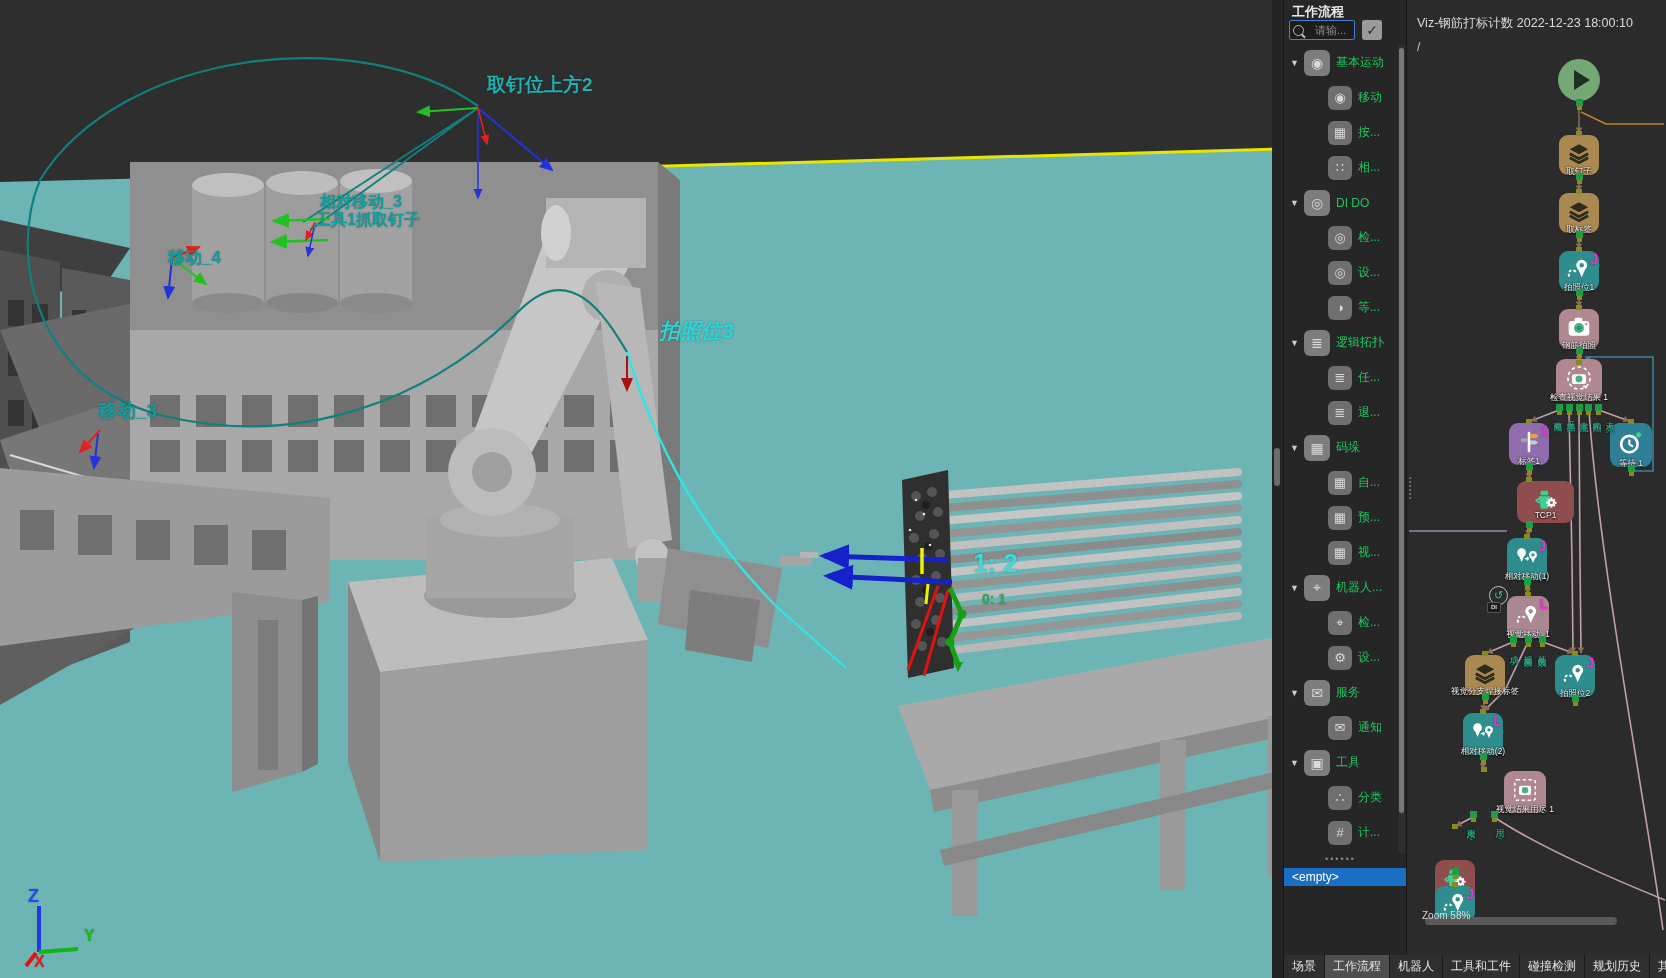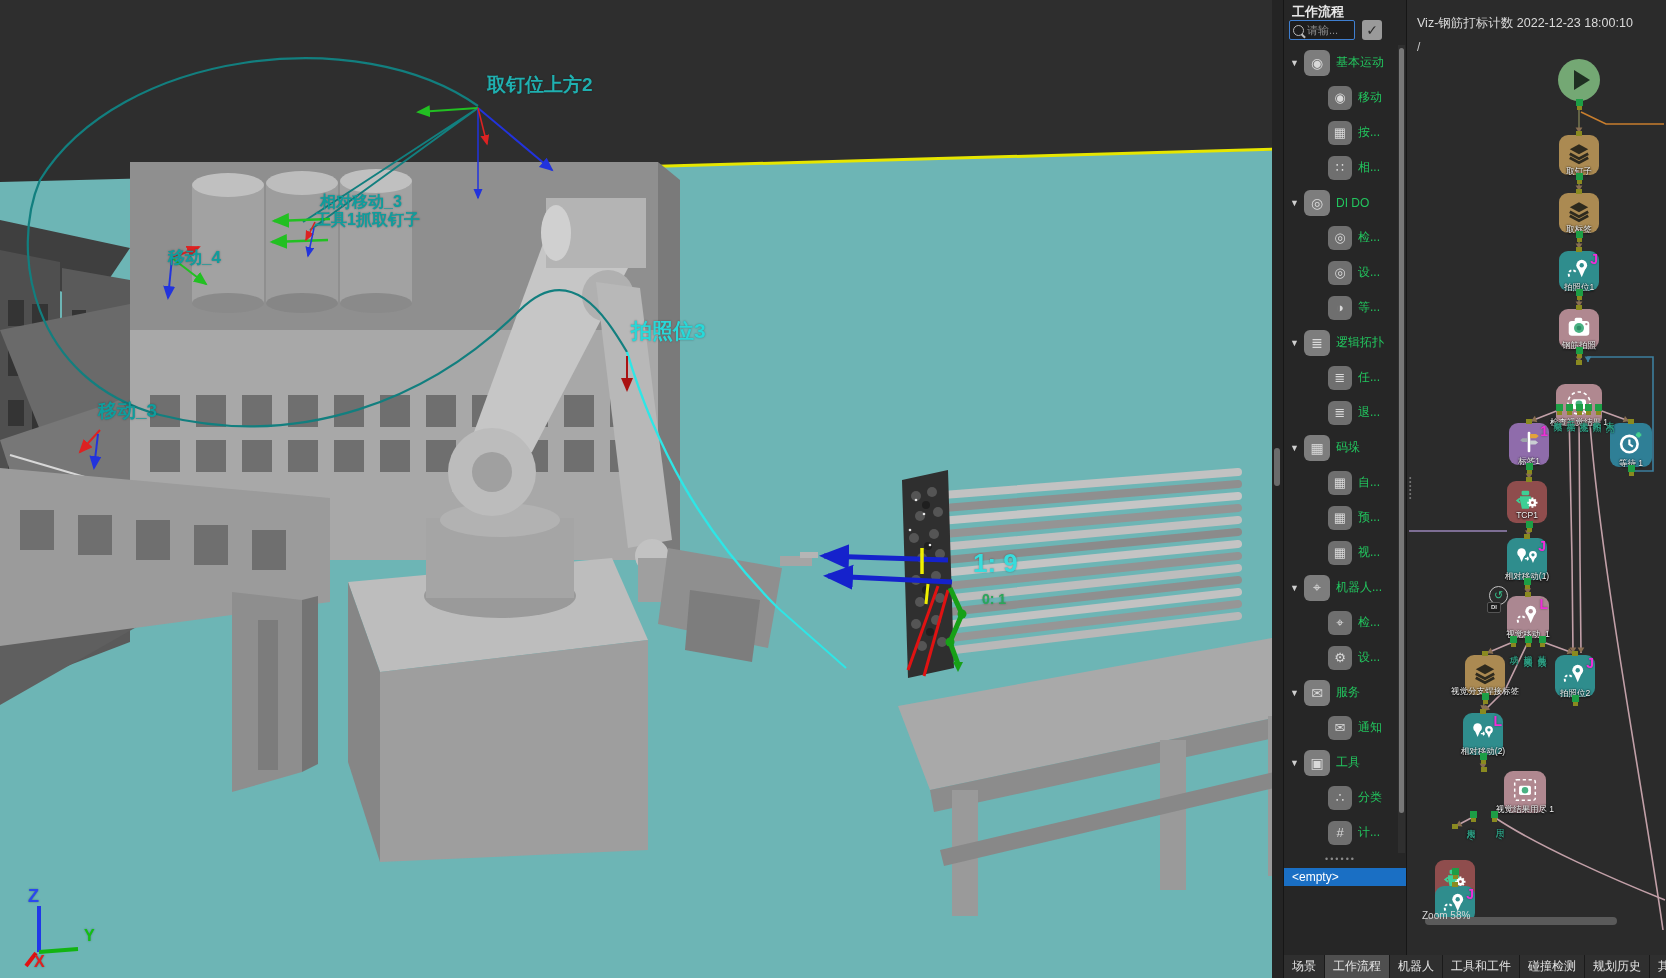--- a/index.html
+++ b/index.html
@@ -12,21 +12,21 @@
   .vp-label{position:absolute;white-space:nowrap;font-weight:700;text-shadow:0 0 2px rgba(0,0,0,.35);}
   
   #vp-strip{position:absolute;left:1272px;top:0;width:11px;height:978px;background:#242424;}
   #vp-strip .thumb{position:absolute;left:2px;top:448px;width:6px;height:38px;background:#6b6b6b;border-radius:3px;}
   
   #library{position:absolute;left:1283px;top:0;width:123px;height:955px;background:#262626;border-left:1px solid #161616;box-sizing:border-box;}
   #lib-title{position:absolute;left:8px;top:3px;font-size:13px;color:#e8e8e8;font-weight:700;}
   #lib-search{position:absolute;left:5px;top:20px;width:66px;height:20px;background:#1d1d1d;border:1px solid #3f7fd0;border-radius:2px;display:flex;align-items:center;box-sizing:border-box;}
   .mag{width:9px;height:9px;border:1.6px solid #b9b9b9;border-radius:50%;margin-left:3px;position:relative;flex:none;}
   .mag:after{content:"";position:absolute;width:5px;height:1.6px;background:#b9b9b9;transform:rotate(45deg);left:7px;top:9px;}
-  #lib-search input{flex:1;min-width:0;background:transparent;border:none;outline:none;color:#cfcfcf;font-size:11px;padding:0 2px 0 3px;font-family:inherit;}
+  #lib-search input{flex:1;min-width:0;background:transparent;border:none;outline:none;color:#cfcfcf;font-size:11px;padding:0 2px 0 11px;font-family:inherit;}
   #lib-search input::placeholder{color:#8d8d8d;}
   #lib-check{position:absolute;left:78px;top:20px;width:20px;height:20px;background:#9a9a9a;border-radius:3px;display:flex;align-items:center;justify-content:center;color:#2c2c2c;font-size:14px;font-weight:700;}
   #tree{position:absolute;left:0;top:45px;width:113px;height:808px;overflow:hidden;}
   .trow{height:35px;display:flex;align-items:center;position:relative;}
   .trow .arrow{position:absolute;left:6px;font-size:9px;color:#cfcfcf;}
   .ticon{position:absolute;width:26px;height:26px;border-radius:6px;background:#7d7d7d;color:#d9d9d9;display:flex;align-items:center;justify-content:center;font-size:14px;}
   .trow.group .ticon{left:20px;}
   .trow.child .ticon{left:44px;width:24px;height:24px;background:#6f6f6f;font-size:13px;}
   .tlabel{position:absolute;font-size:12px;color:#22c55e;white-space:nowrap;}
   .trow.group .tlabel{left:52px;}
@@ -297,23 +297,23 @@
       <line x1="39" y1="906" x2="39" y2="952" stroke="#2038e8" stroke-width="4"></line>
       <line x1="39" y1="952" x2="78" y2="949" stroke="#12b412" stroke-width="4"></line>
       <line x1="36" y1="953" x2="26" y2="966" stroke="#e01212" stroke-width="4"></line>
     </g>
   </svg>
   <div id="vp-labels">
       <div class="vp-label" style="left: 487px; top: 72px; font-size: 19px; color: rgb(31, 176, 176);">取钉位上方2</div>
       <div class="vp-label" style="left: 320px; top: 192px; font-size: 16px; color: rgb(15, 157, 157); text-align: center;">相对移动_3</div>
       <div class="vp-label" style="left: 315px; top: 210px; font-size: 16px; color: rgb(15, 157, 157);">工具1抓取钉子</div>
       <div class="vp-label" style="left: 168px; top: 246px; font-size: 17px; color: rgb(15, 157, 157);">移动_4</div>
-      <div class="vp-label" style="left: 631px; top: 317px; font-size: 21px; color: rgb(40, 216, 216);">拍照位3</div>
+      <div class="vp-label" style="left: 659px; top: 317px; font-size: 21px; color: rgb(40, 216, 216); font-style: italic;">拍照位3</div>
       <div class="vp-label" style="left: 98px; top: 398px; font-size: 19px; color: rgb(15, 157, 157);">移动_3</div>
-      <div class="vp-label" style="left: 973px; top: 548px; font-size: 26px; color: rgb(56, 220, 220);">1: 9</div>
+      <div class="vp-label" style="left: 973px; top: 548px; font-size: 26px; color: rgb(56, 220, 220);">1: 2</div>
       <div class="vp-label" style="left: 982px; top: 591px; font-size: 14px; color: rgb(42, 168, 90);">0: 1</div>
       <div class="vp-label" style="left: 28px; top: 886px; font-size: 18px; color: rgb(42, 72, 240);">Z</div>
       <div class="vp-label" style="left: 84px; top: 927px; font-size: 16px; color: rgb(18, 192, 18);">Y</div>
       <div class="vp-label" style="left: 34px; top: 953px; font-size: 16px; color: rgb(224, 32, 32);">X</div>
     </div>
 </div>
 <div id="vp-strip">
     <div class="thumb"></div>
   </div>
 
@@ -532,21 +532,21 @@
             <rect x="8" y="3.5" width="7" height="4.5" rx="1.5" fill="#fff"></rect>
             <circle cx="12" cy="13" r="4.6" fill="#4ab183"></circle>
             <circle cx="12" cy="13" r="2.2" fill="#2e8f68"></circle>
             <circle cx="18.8" cy="9.3" r="1.1" fill="currentColor"></circle>
           </svg>
         </span>
         <span class="nlabel">钢筋拍照</span>
       </div>
       <span class="port-in" style="left: 169px; top: 305px;"></span>
       <span class="port-out" style="left: 168.5px; top: 347px;"></span>
-      <div class="gnode" style="left: 149px; top: 384px; width: 46px; height: 42px; background: rgb(176, 136, 144); color: rgb(176, 136, 144);">
+      <div class="gnode" style="left: 149px; top: 359px; width: 46px; height: 42px; background: rgb(176, 136, 144); color: rgb(176, 136, 144);">
         <span class="nicon">
           <svg viewBox="0 0 24 24">
             <circle cx="12" cy="12" r="10.2" fill="none" stroke="#fff" stroke-width="1.5" stroke-dasharray="3.2 2.6"></circle>
             <rect x="5.5" y="8.5" width="13" height="9" rx="2" fill="#fff"></rect>
             <circle cx="12" cy="13" r="3.2" fill="#4ab183"></circle>
             <path d="M16.5 18.5l3.2 2.2-1.1 1.3-3-2.4z" fill="#fff"></path>
           </svg>
         </span>
         <span class="nlabel">检查视觉结果 1</span>
       </div>
@@ -575,21 +575,21 @@
           <svg viewBox="0 0 24 24">
             <circle cx="10.5" cy="13" r="7.6" fill="none" stroke="#fff" stroke-width="2.4"></circle>
             <path d="M10.5 8.8v4.4l3.2 2.2" fill="none" stroke="#fff" stroke-width="2"></path>
             <path d="M16.5 4.5h5M19 2v5" stroke="#45d08e" stroke-width="2.4"></path>
           </svg>
         </span>
         <span class="nlabel">等待 1</span>
       </div>
       <span class="port-in" style="left: 221px; top: 419px;"></span>
       <span class="port-out" style="left: 220.5px; top: 465px;"></span>
-      <div class="gnode" style="left: 100px; top: 481px; width: 40px; height: 42px; background: rgb(143, 77, 77); color: rgb(143, 77, 77); text-align: center;">
+      <div class="gnode" style="left: 110px; top: 481px; width: 57px; height: 42px; background: rgb(143, 77, 77); color: rgb(143, 77, 77); text-align: center;">
         <span class="nicon">
           <svg viewBox="0 0 24 24">
             <rect x="7" y="3.5" width="7" height="4" rx="1" fill="#3ecf95"></rect>
             <path d="M5.5 8.5h10v3.5l-1.8 8h-6.4L5.5 12Z" fill="#3ecf95"></path>
             <path d="M5.5 10.5 3 12.5l2.5 2M15.5 10.5l2.5 2-2.5 2" stroke="#3ecf95" stroke-width="1.6" fill="none"></path>
             <circle cx="17" cy="14.5" r="3.4" fill="#fff"></circle>
             <path d="M17 9.8v1.4M17 17.8v1.4M12.3 14.5h1.4M20.3 14.5h1.4M13.9 11.4l1 1M19.1 16.6l1 1M20.1 11.4l-1 1M14.9 16.6l-1 1" stroke="#fff" stroke-width="1.8"></path>
             <circle cx="17" cy="14.5" r="1.3" fill="currentColor"></circle>
           </svg>
         </span>

